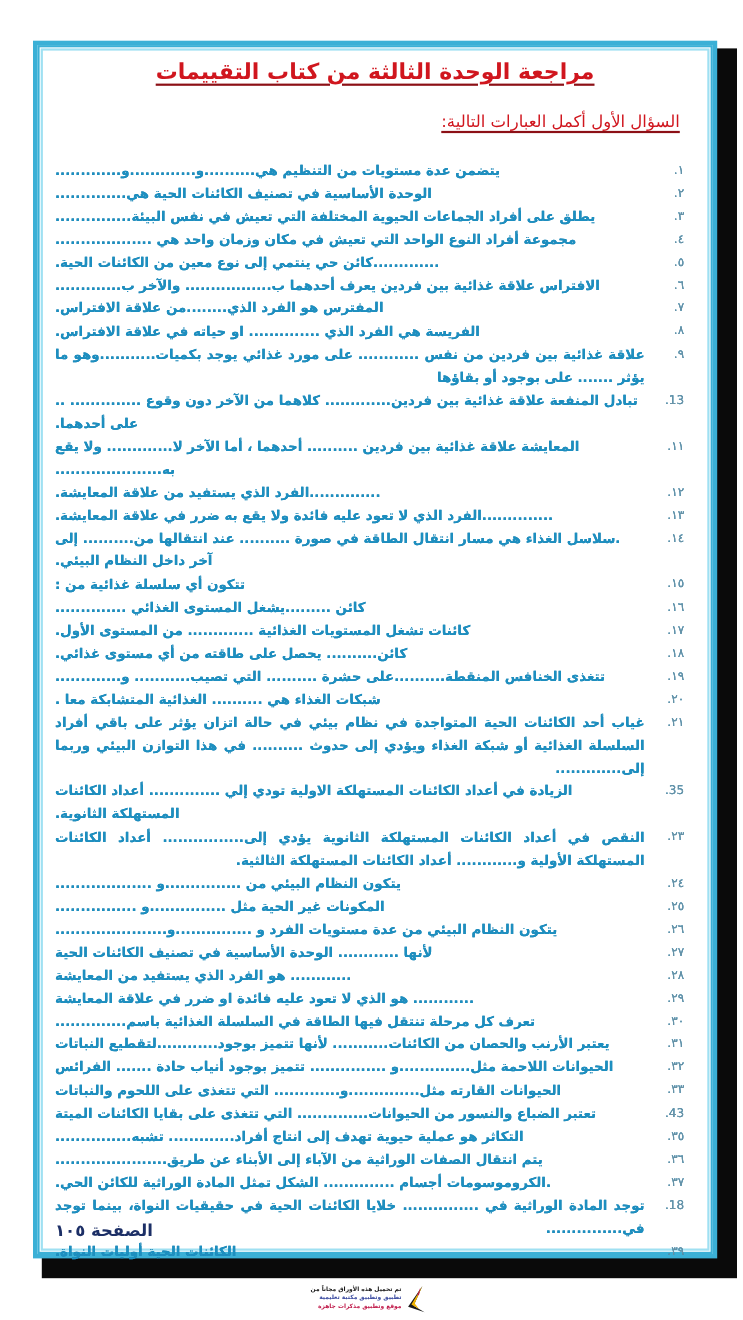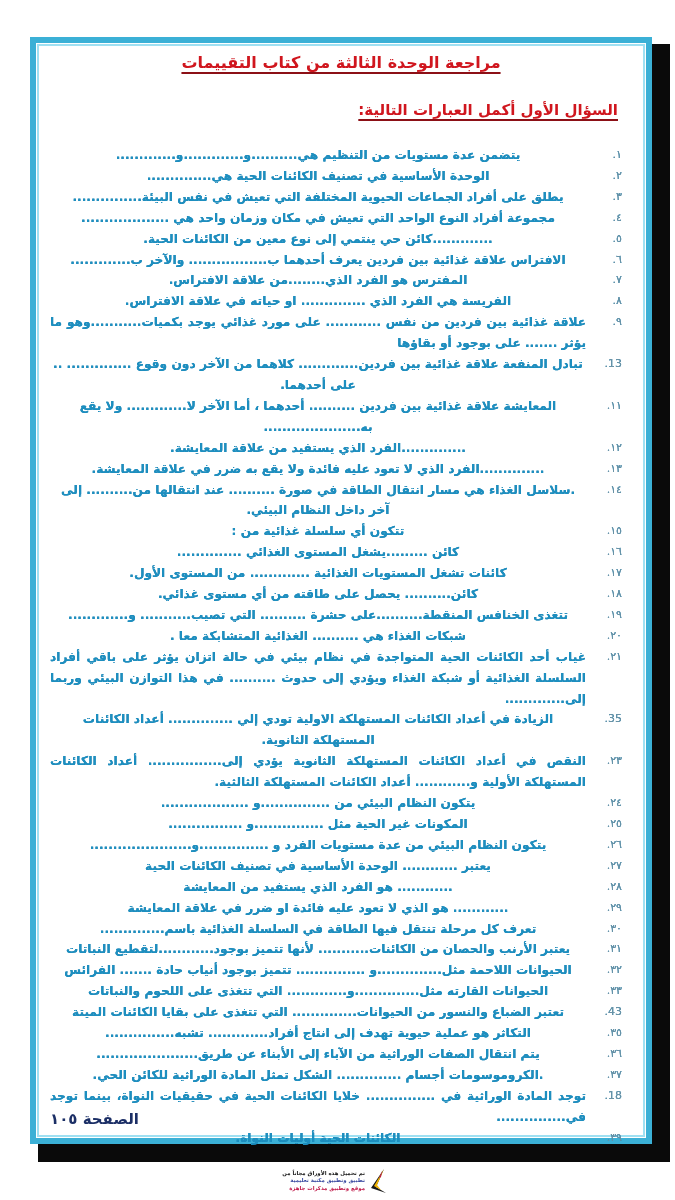--- a/index.html
+++ b/index.html
@@ -43,32 +43,32 @@
     position: relative;
   }
   .title {
     position: absolute;
     top: 10px;
     left: 0;
     right: 0;
     text-align: center;
     color: #d0161e;
     font-weight: bold;
-    font-size: 16px;
+    font-size: 20px;
     text-decoration: underline;
     text-decoration-color: #8c1016;
     text-underline-offset: 4px;
     text-decoration-thickness: 2px;
   }
   .subtitle {
     position: absolute;
     top: 58px;
     right: 28px;
     color: #d0161e;
-    font-weight: bold;
+    font-weight: normal;
     font-size: 15px;
     text-decoration: underline;
     text-decoration-color: #8c1016;
     text-underline-offset: 4px;
     text-decoration-thickness: 2px;
     margin-left: 12px;
   }
   .items {
     position: absolute;
     top: 102px;
@@ -91,21 +91,21 @@
   .item .num {
     flex: 0 0 30px;
     color: #6b93a6;
     font-weight: normal;
     font-size: 11px;
     text-align: right;
     padding-left: 6px;
   }
   .item .txt {
     flex: 1 1 auto;
-    text-align: center;
+    text-align: left;
   }
   .item.justify .txt {
     text-align: justify;
     text-align-last: right;
   }
   .footer {
     position: absolute;
     bottom: 10px;
     left: 14px;
     color: #1c2f66;
@@ -253,21 +253,21 @@
       <li class="item">
           <span class="num">٢٥.</span>
           <span class="txt">المكونات غير الحية مثل ...............و ................</span>
         </li>
       <li class="item">
           <span class="num">٢٦.</span>
           <span class="txt">يتكون النظام البيئي من عدة مستويات الفرد و ...............و......................</span>
         </li>
       <li class="item">
           <span class="num">٢٧.</span>
-          <span class="txt">يعتبر ............ الوحدة الأساسية في تصنيف الكائنات الحية</span>
+          <span class="txt">لأنها ............ الوحدة الأساسية في تصنيف الكائنات الحية</span>
         </li>
       <li class="item">
           <span class="num">٢٨.</span>
           <span class="txt">............ هو الفرد الذي يستفيد من المعايشة</span>
         </li>
       <li class="item">
           <span class="num">٢٩.</span>
           <span class="txt">............ هو الذي لا تعود عليه فائدة او ضرر في علاقة المعايشة</span>
         </li>
       <li class="item">

